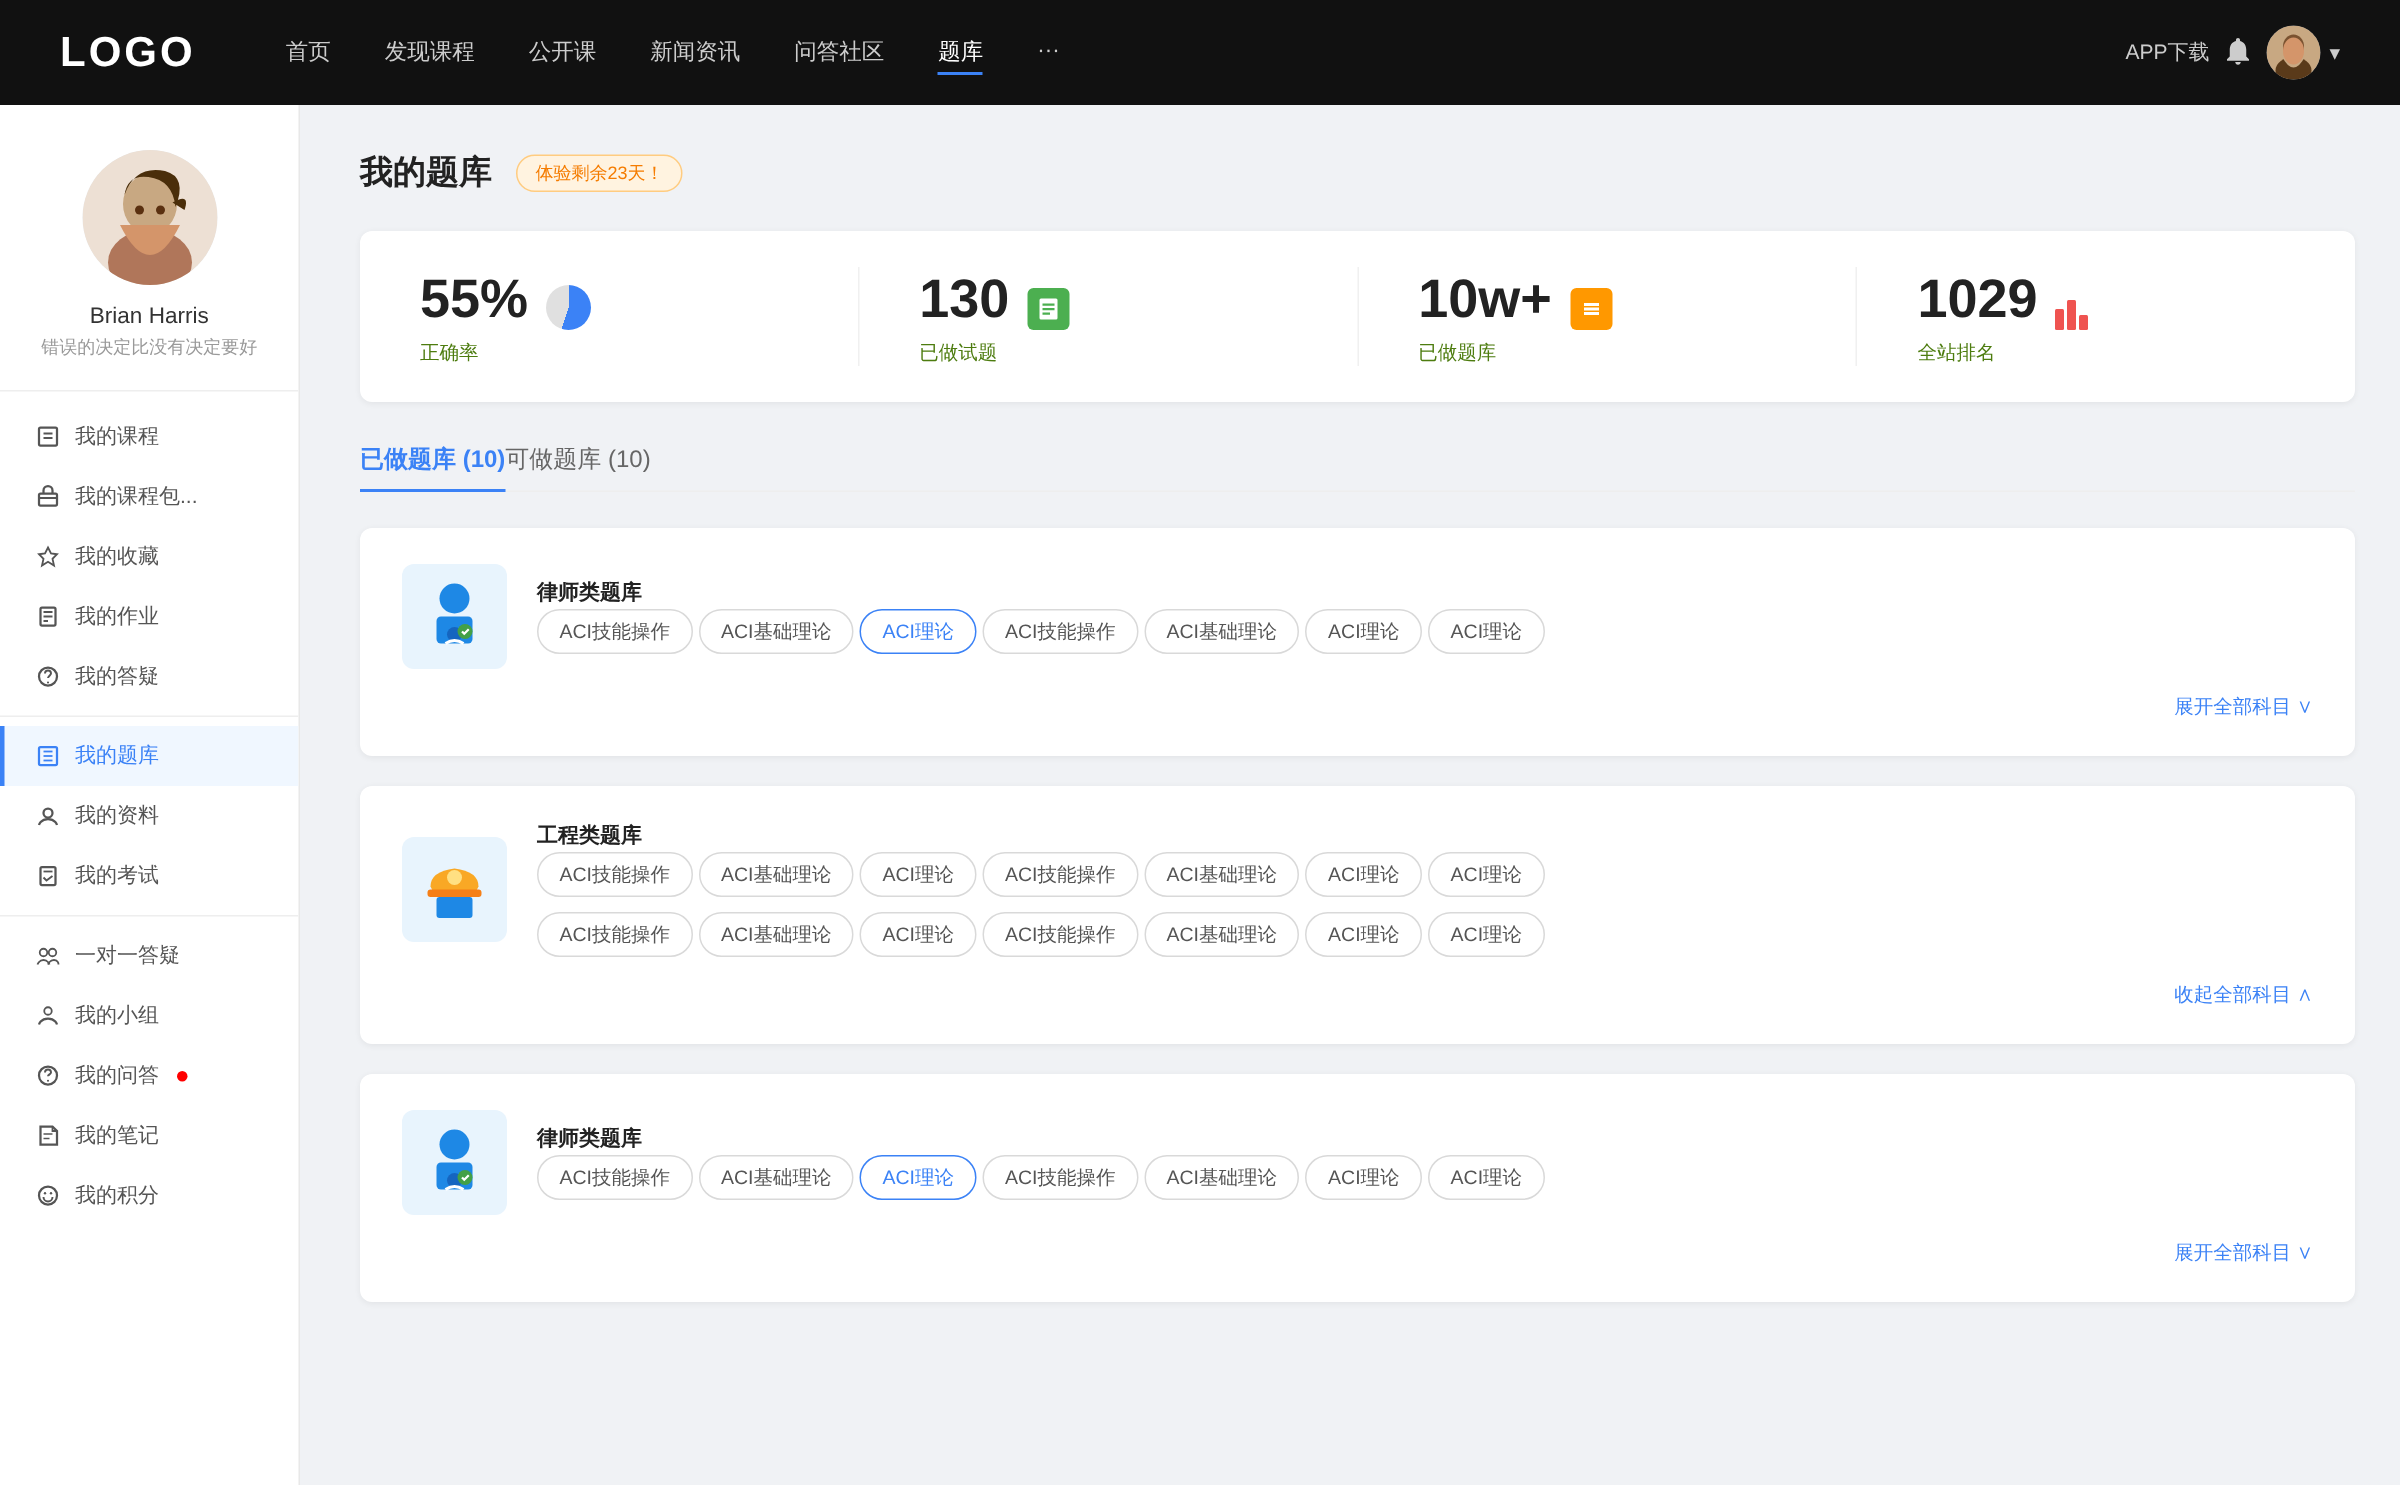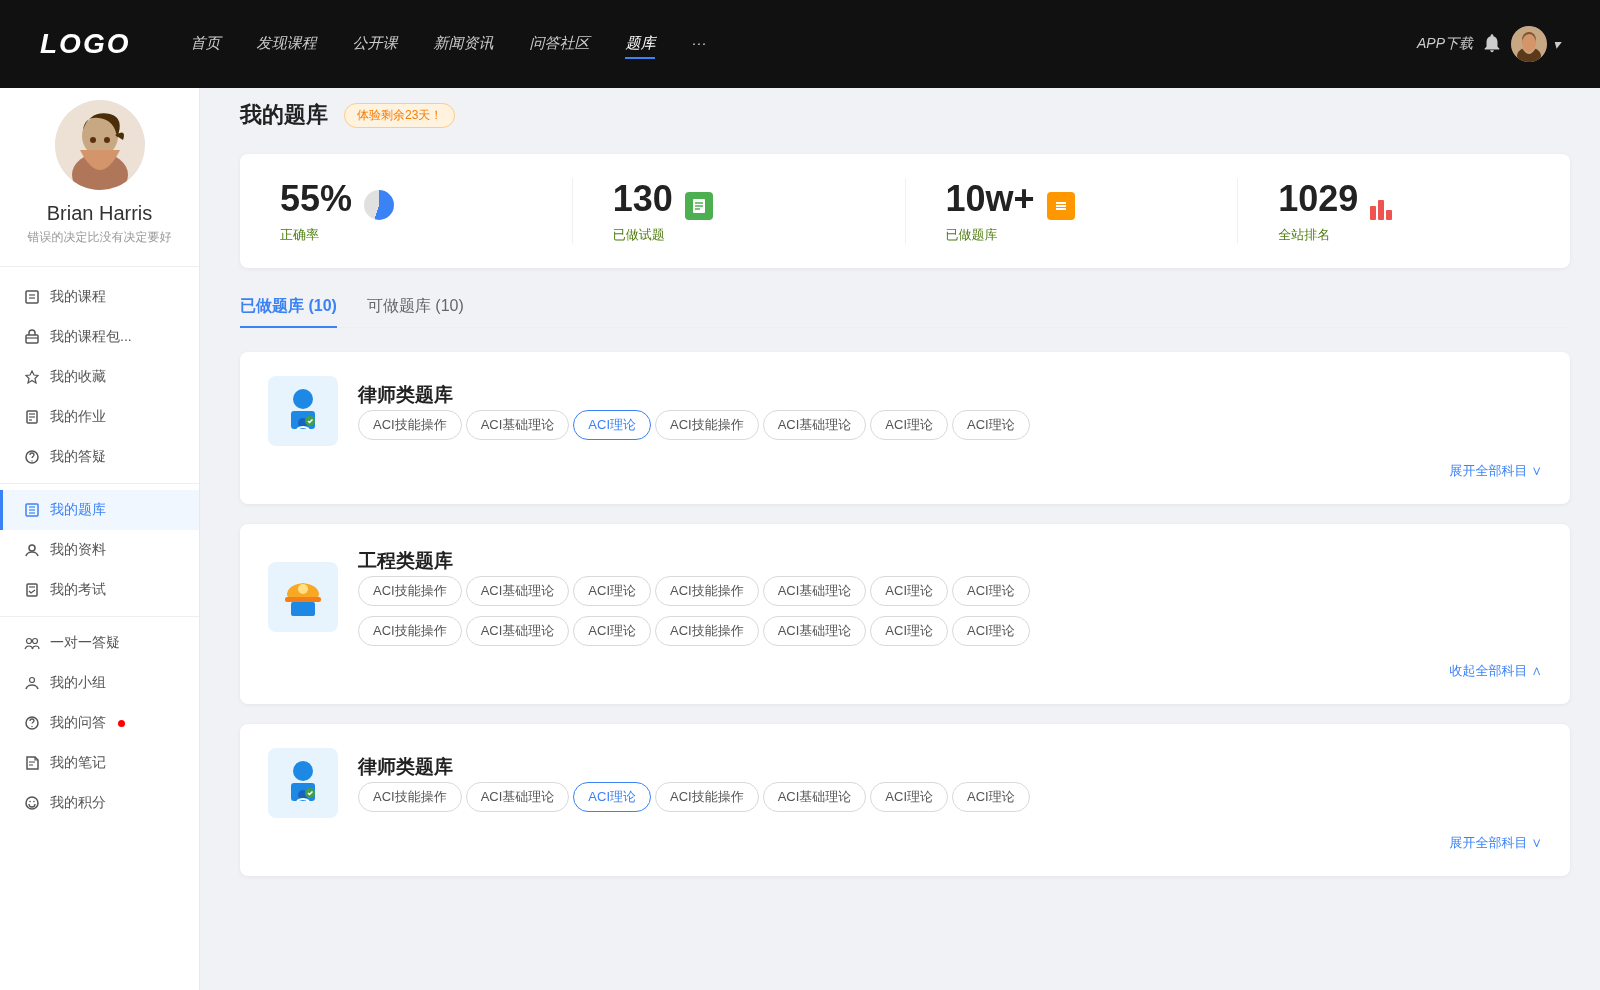--- a/index.html
+++ b/index.html
@@ -1,28 +1,27 @@
 <!DOCTYPE html>
 <html><head>
   <meta charset="utf-8">
   <style>
     * { box-sizing: border-box; margin: 0; padding: 0; }
     body { font-family: 'PingFang SC', 'Microsoft YaHei', sans-serif; background: #f0f2f5; color: #333; font-size: 14px; }
 
     
     .header {
       background: #111;
-      height: 88px;
+      height: 70px;
       display: flex;
       align-items: center;
       padding: 0 40px;
       position: fixed;
       top: 0; left: 0; right: 0;
       z-index: 100;
-      font-style: italic;
     }
     .header-logo {
       color: white;
       font-size: 28px;
       font-weight: bold;
       letter-spacing: 2px;
       margin-right: 60px;
     }
     .header-nav {
       display: flex;
@@ -95,21 +94,21 @@
     }
     .profile-avatar {
       width: 90px; height: 90px;
       border-radius: 50%;
       background: #e8e8e8;
       overflow: hidden;
       margin-bottom: 12px;
     }
     .profile-avatar svg { width: 90px; height: 90px; }
     .profile-name {
-      font-size: 20px;
+      font-size: 15px;
       font-weight: 500;
       color: #333;
       margin-bottom: 4px;
     }
     .profile-motto {
       font-size: 12px;
       color: #999;
       text-align: center;
       padding: 0 10px;
     }
@@ -204,21 +203,20 @@
     }
     .stat-label {
       font-size: 13px;
       color: #4d7c0f;
       margin-top: 6px;
     }
 
     
     .tabs-row {
       display: flex;
-      gap: 30px;
       border-bottom: 1px solid #eee;
       margin-bottom: 24px;
     }
     .tab-item {
       font-size: 16px;
       color: #666;
       padding-bottom: 10px;
       cursor: pointer;
       position: relative;
     }
@@ -251,21 +249,21 @@
     }
     .bank-icon {
       width: 70px; height: 70px;
       background: #e8f4fd;
       border-radius: 8px;
       display: flex; align-items: center; justify-content: center;
       flex-shrink: 0;
     }
     .bank-icon svg { width: 52px; height: 52px; }
     .bank-name {
-      font-size: 19px;
+      font-size: 14px;
       font-weight: 600;
       color: #222;
     }
     .bank-tags {
       display: flex;
       flex-wrap: wrap;
       gap: 4px;
       margin-top: 2px;
     }
     .tag {

